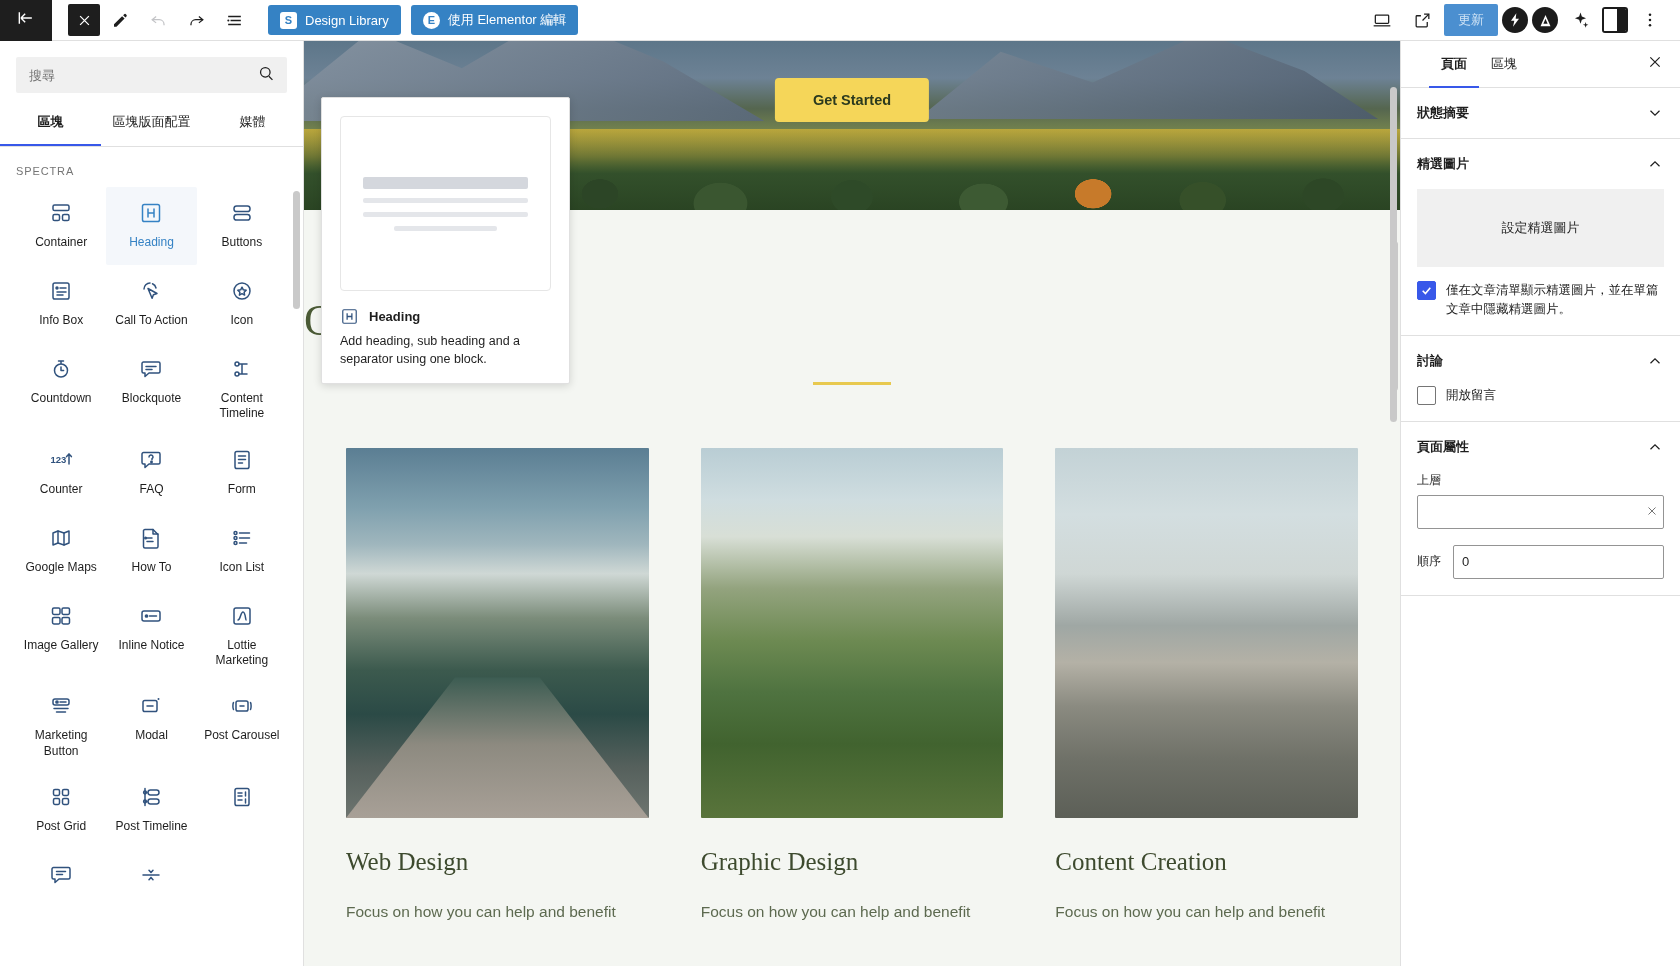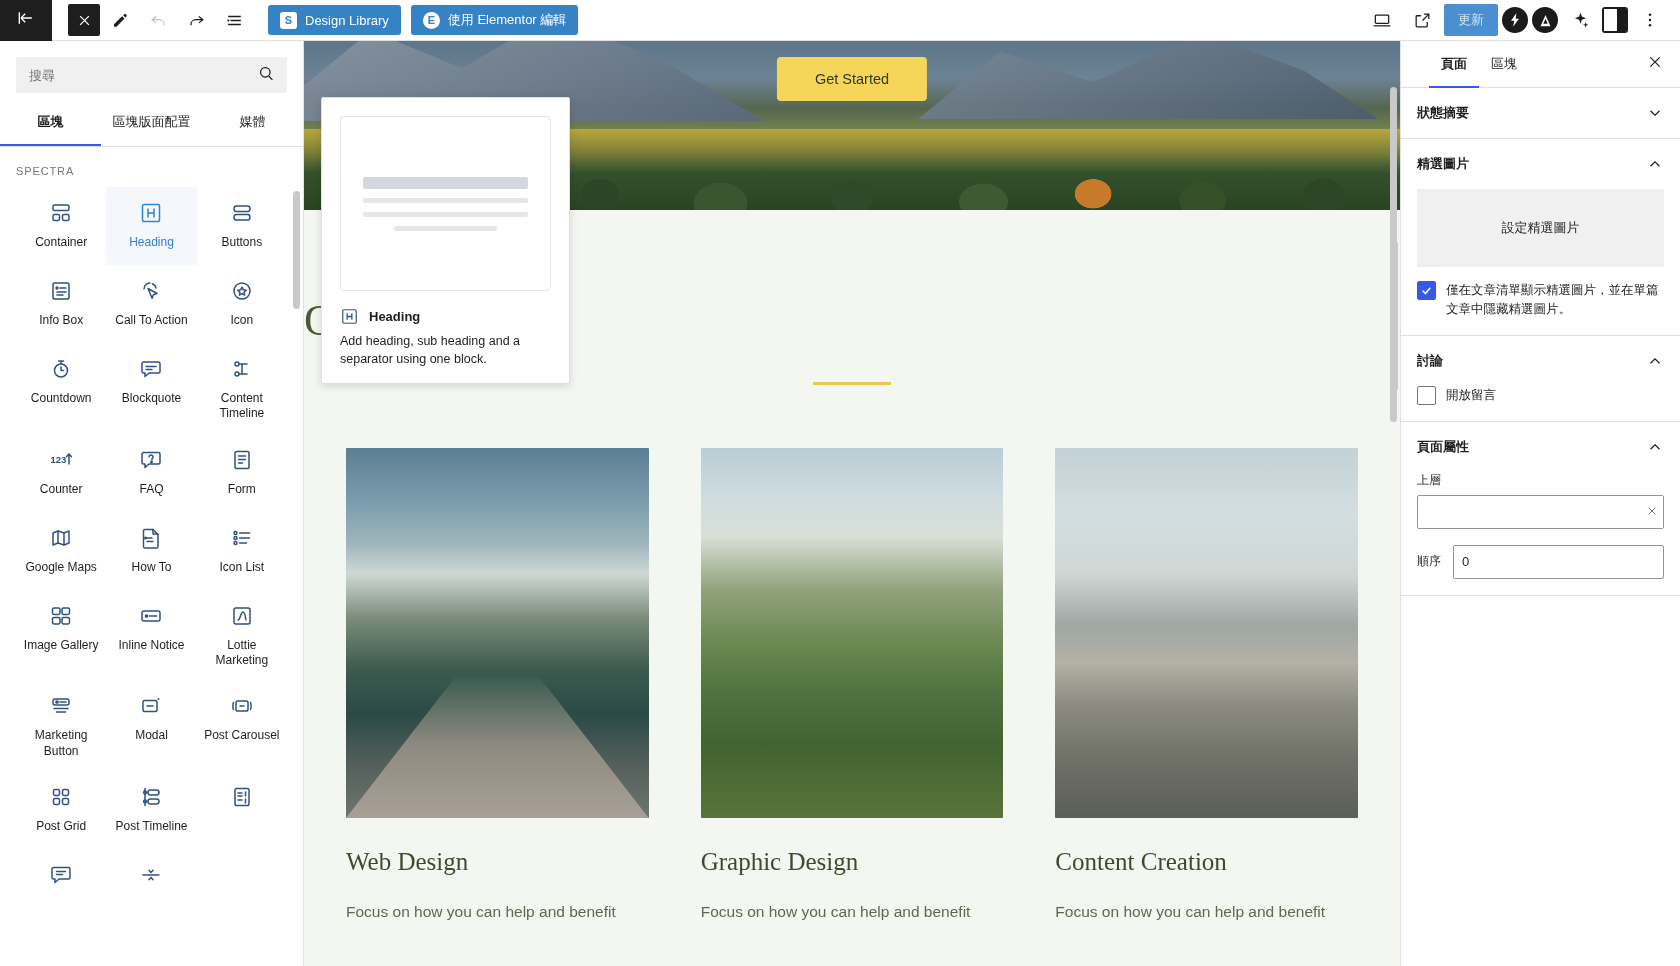--- a/index.html
+++ b/index.html
@@ -162,23 +162,23 @@
       radial-gradient(ellipse 30px 24px at 27% 80%, #2c4526 0 60%, transparent 62%),
       radial-gradient(ellipse 44px 34px at 38% 92%, #3a5630 0 60%, transparent 62%),
       radial-gradient(ellipse 34px 28px at 50% 84%, #2e4a28 0 60%, transparent 62%),
       radial-gradient(ellipse 40px 30px at 62% 90%, #3d5a33 0 60%, transparent 62%),
       radial-gradient(ellipse 30px 24px at 72% 80%, #c77a2a 0 60%, transparent 62%),
       radial-gradient(ellipse 38px 30px at 82% 88%, #365029 0 60%, transparent 62%),
       radial-gradient(ellipse 34px 28px at 93% 82%, #2d4726 0 60%, transparent 62%),
       linear-gradient(180deg, rgba(47,74,42,0) 0%, #33502b 55%, #2a4423 100%);
   }
   .hero-btn {
-    position: absolute; left: 50%; transform: translateX(-50%); top: 16px;
+    position: absolute; left: 50%; transform: translateX(-50%); top: 37px;
     background: #f5d659; color: #2b3a1e; border: none; border-radius: 4px;
-    padding: 14px 38px; font-size: 14.5px; cursor: pointer; font-family: inherit;
+    padding: 14px 38px; font-size: 14.5px; cursor: pointer; font-family: inherit; font-weight: bold;
   }
   .services { padding-top: 85px; text-align: left; }
   .services h2 {
     font-family: "Liberation Serif", "DejaVu Serif", serif;
     font-size: 44px; font-weight: 400; color: #4a5a35; letter-spacing: .2px;
   }
   .divider { width: 78px; height: 3px; background: #e8c94f; margin: 36px auto 0 auto; }
   .cards { display: flex; gap: 52px; padding: 63px 42px 0 42px; }
   .card { flex: 1; min-width: 0; }
   .card .img { height: 370px; border-radius: 1px; }

